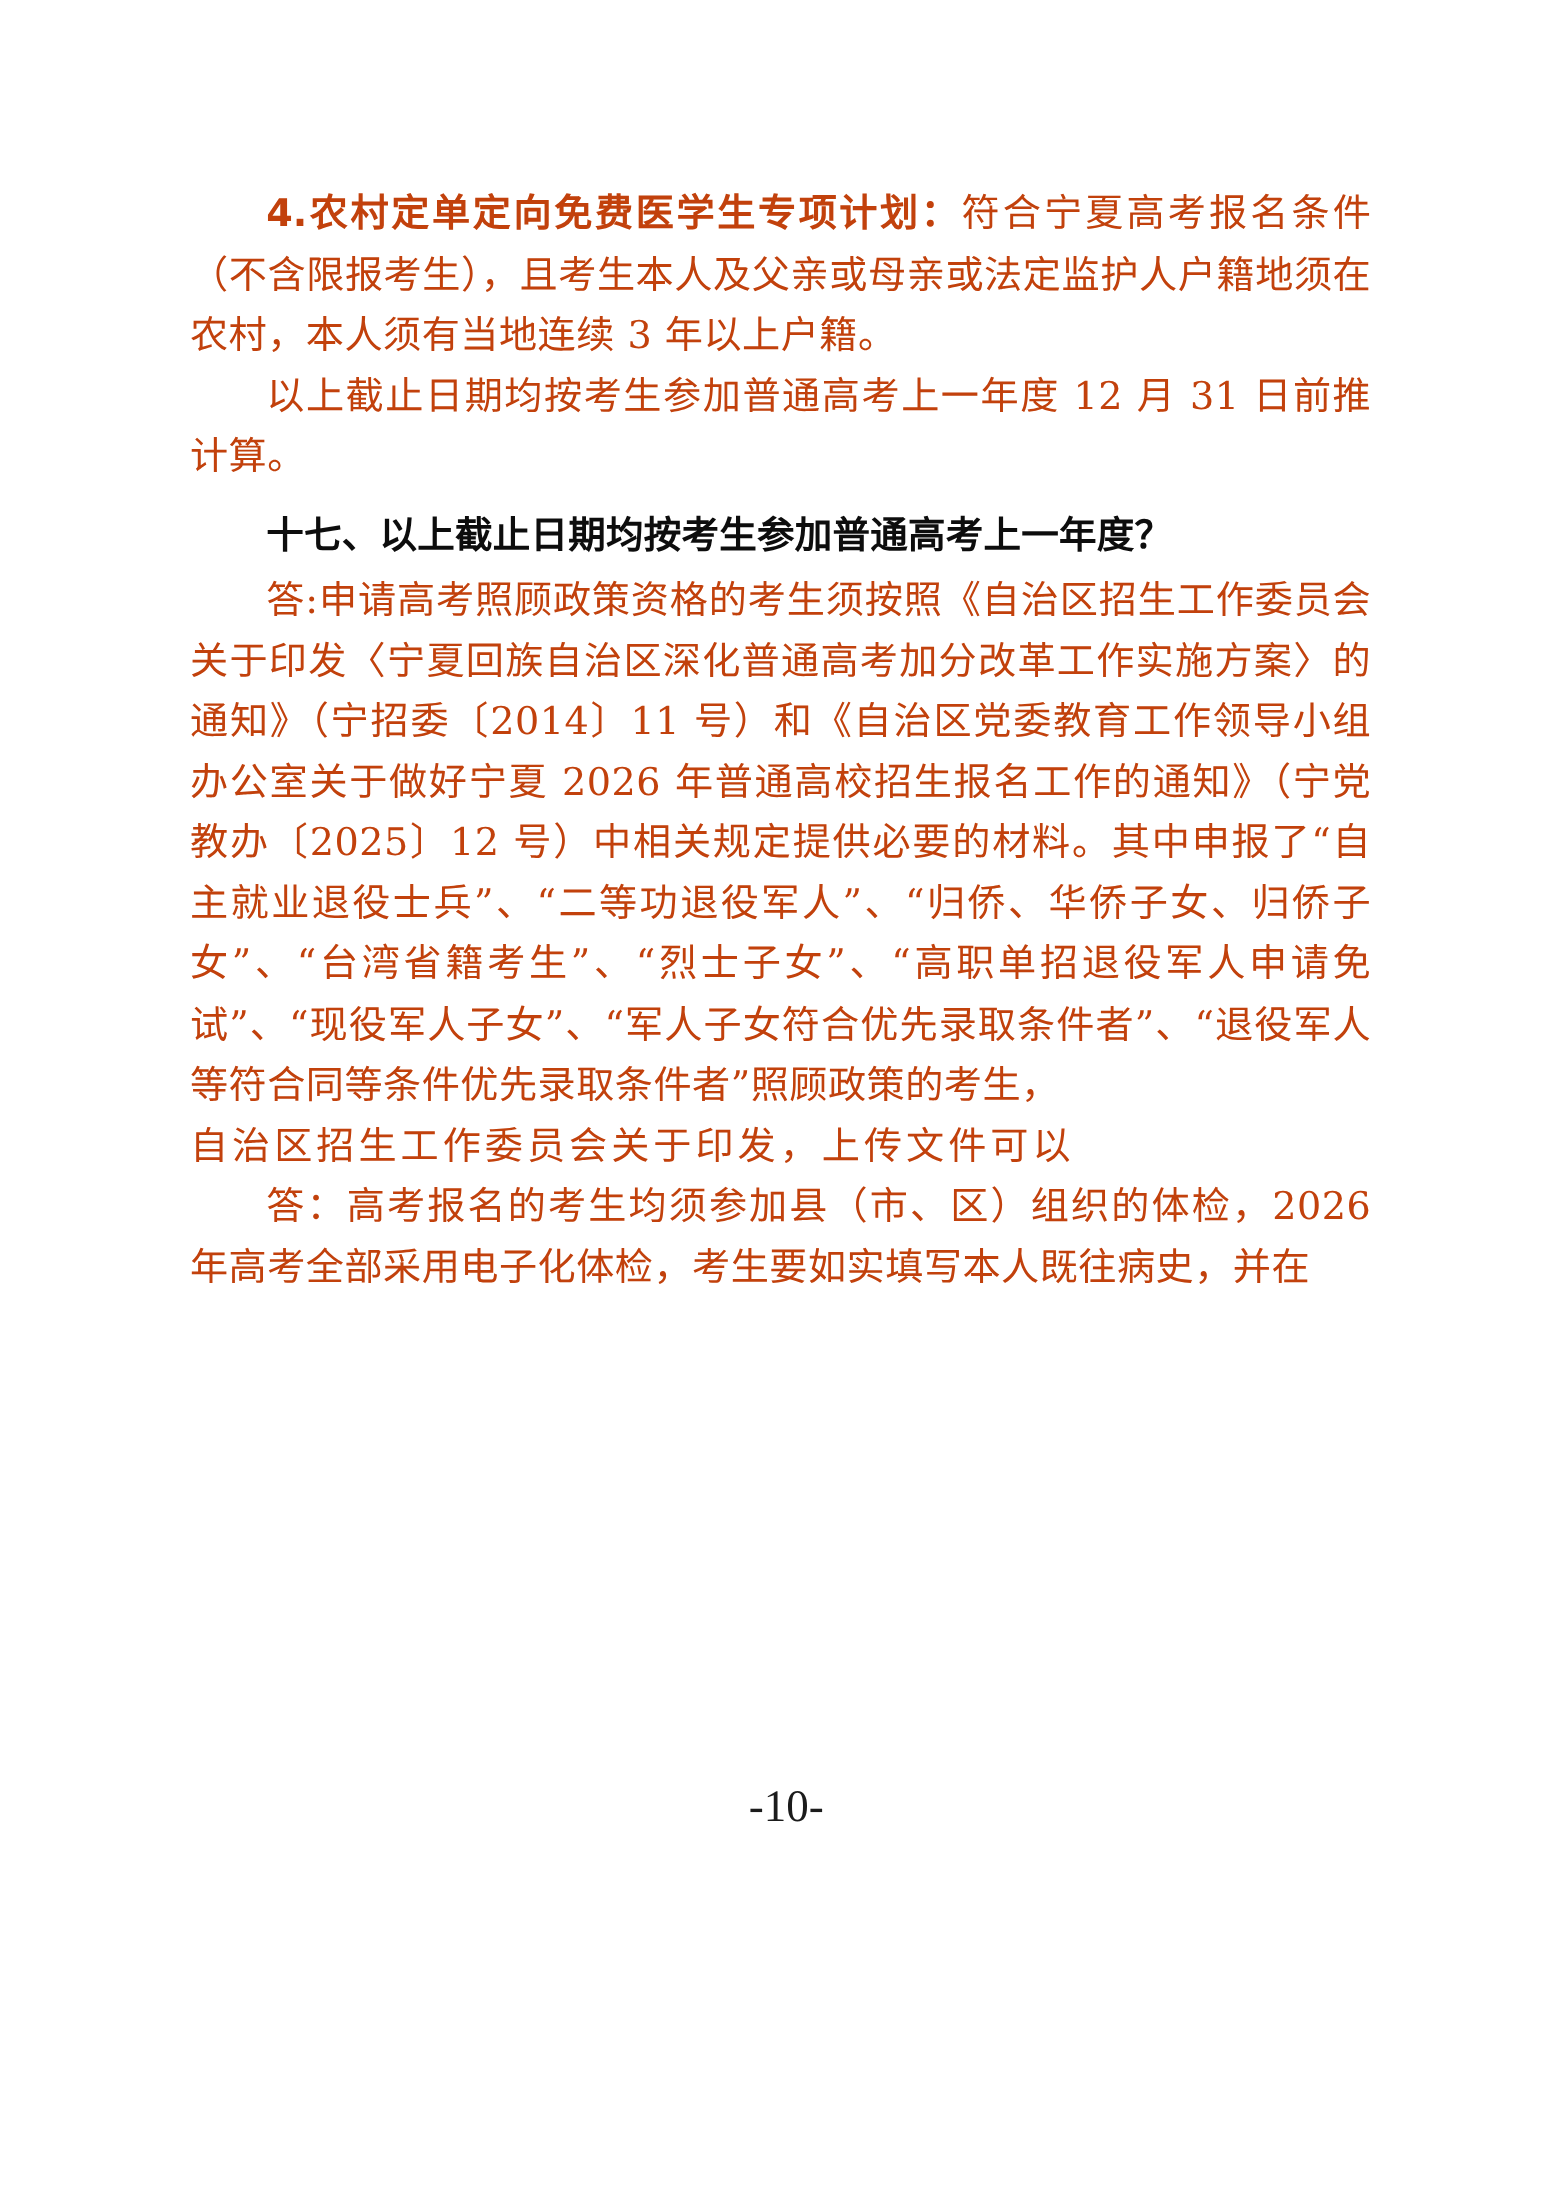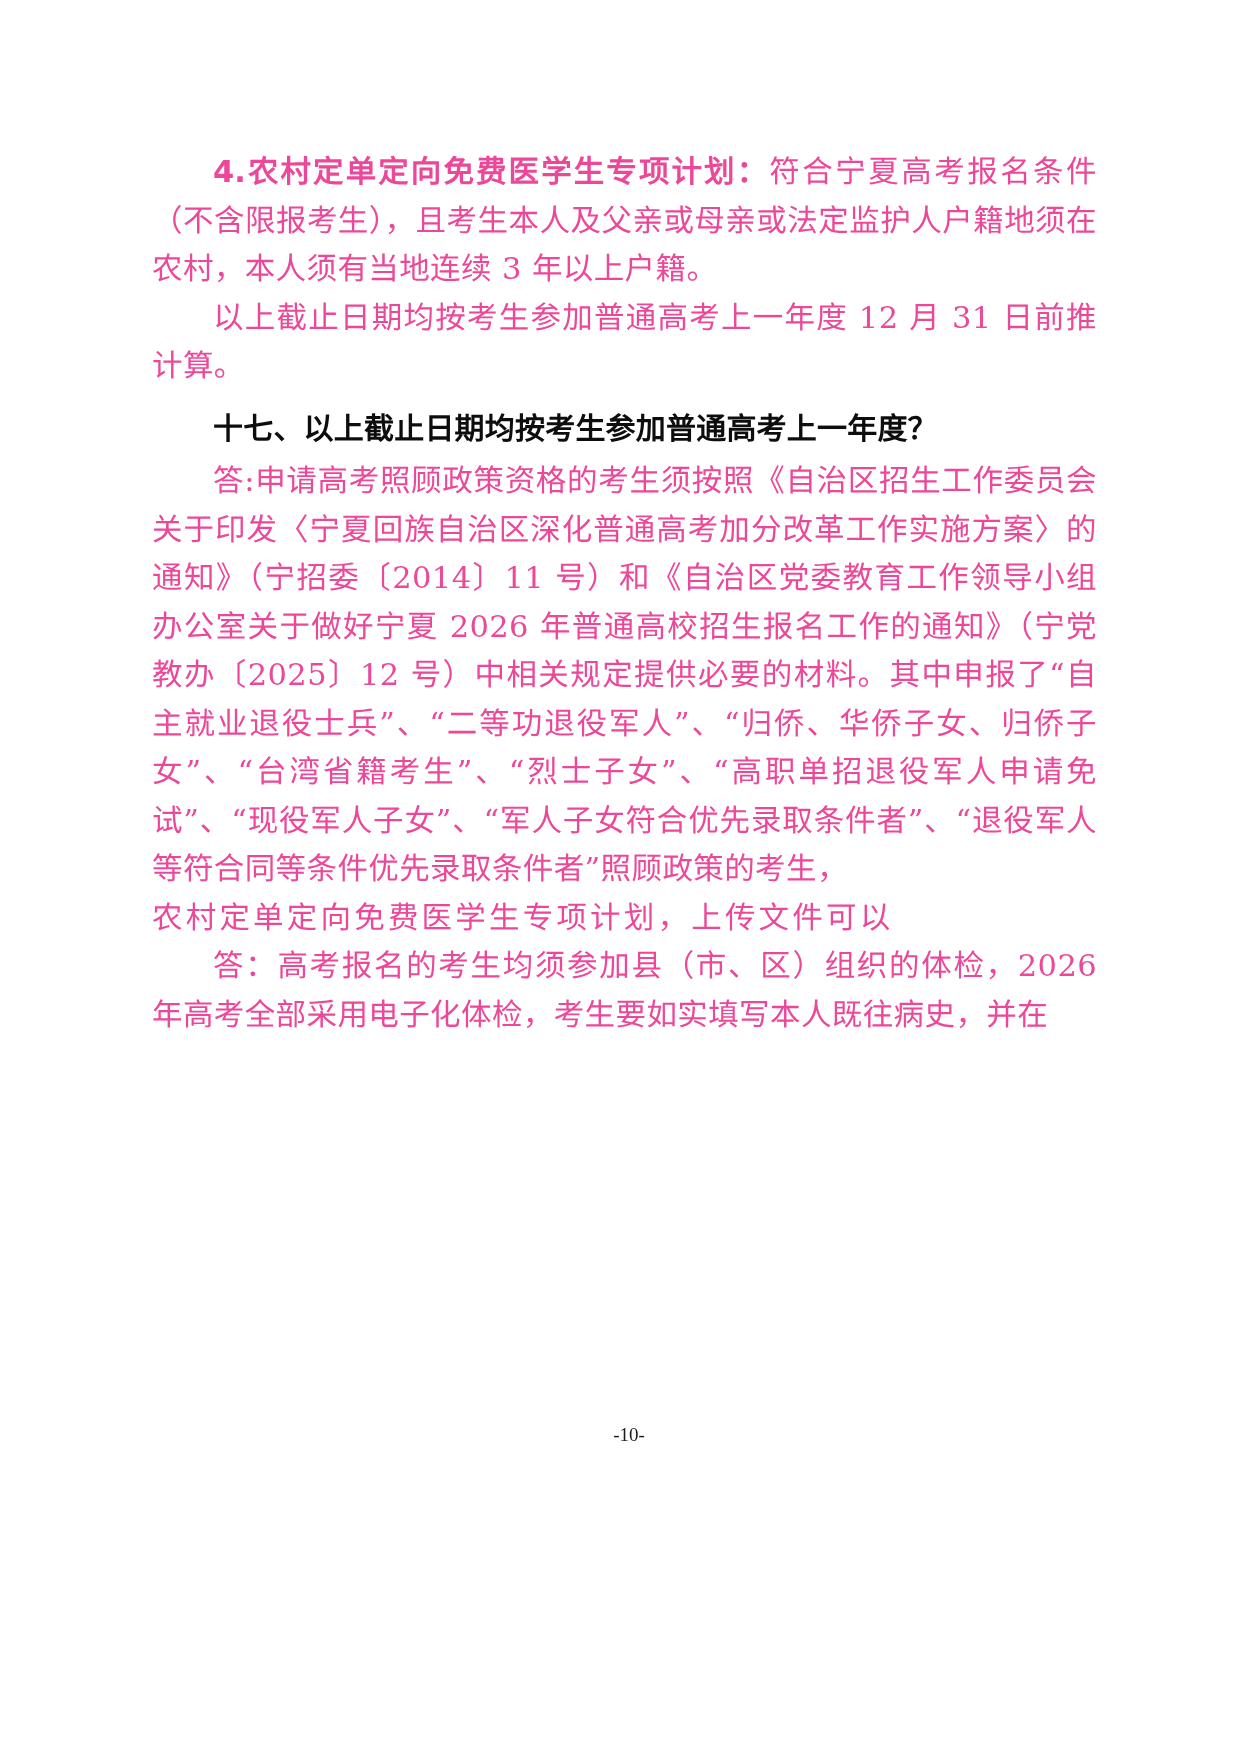--- a/index.html
+++ b/index.html
@@ -21,21 +21,21 @@
     position: absolute;
     left: 152px;
     top: 148px;
     width: 945px;
   }
   
   .para {
     font-family: "DejaVu Serif", "Liberation Serif", serif;
     font-size: 30.5px;
     line-height: 48.5px;
-    color: #ec4899;
+    color: #c2410c;
     text-align: justify;
     text-justify: inter-character;
     text-indent: 61px;
     margin: 0;
     letter-spacing: 0.4px;
     -webkit-font-smoothing: antialiased;
   }
   .para.noindent { text-indent: 0; }
   
   .heading {
@@ -60,42 +60,42 @@
   }
   
   .para.loose { letter-spacing: 3.2px; }
   .footer {
     position: absolute;
     left: 0;
     top: 1424px;
     width: 1240px;
     text-align: center;
     font-family: "Liberation Serif", "DejaVu Serif", serif;
-    font-size: 19px;
+    font-size: 36px;
     color: #1b1b1b;
     padding-left: 18px;
     box-sizing: border-box;
   }
 </style>
 </head>
 <body>
 
 <div class="page">
   <div class="content">
 
     <p class="para"><span class="b-run">4.农村定单定向免费医学生专项计划：</span><span>符合宁夏高考报名条件（不含限报考生），且考生本人及父亲或母亲或法定监护人户籍地须在农村，本人须有当地连续 3 年以上户籍。</span></p>
 
     <p class="para">以上截止日期均按考生参加普通高考上一年度 12 月 31 日前推计算。</p>
 
 
     <p class="heading sec-head">十七、以上截止日期均按考生参加普通高考上一年度？</p>
 
     <p class="para"><span>答:</span><span>申请高考照顾政策资格的考生须按照《自治区招生工作委员会关于印发〈宁夏回族自治区深化普通高考加分改革工作实施方案〉的通知》（宁招委〔2014〕11 号）和《自治区党委教育工作领导小组办公室关于做好宁夏 2026 年普通高校招生报名工作的通知》（宁党教办〔2025〕12 号）中相关规定提供必要的材料。其中申报了“自主就业退役士兵”、“二等功退役军人”、“归侨、华侨子女、归侨子女”、“台湾省籍考生”、“烈士子女”、“高职单招退役军人申请免试”、“现役军人子女”、“军人子女符合优先录取条件者”、“退役军人等符合同等条件优先录取条件者”照顾政策的考生，</span></p>
 
-    <p class="para noindent loose">农村定单定向免费医学生专项计划，上传文件可以</p>
+    <p class="para noindent loose">自治区招生工作委员会关于印发，上传文件可以</p>
 
 
 
     <p class="para"><span>答：</span><span>高考报名的考生均须参加县（市、区）组织的体检，2026 年高考全部采用电子化体检，考生要如实填写本人既往病史，并在</span></p>
 
   </div>
 
   <div class="footer">-10-</div>
 </div>
 

